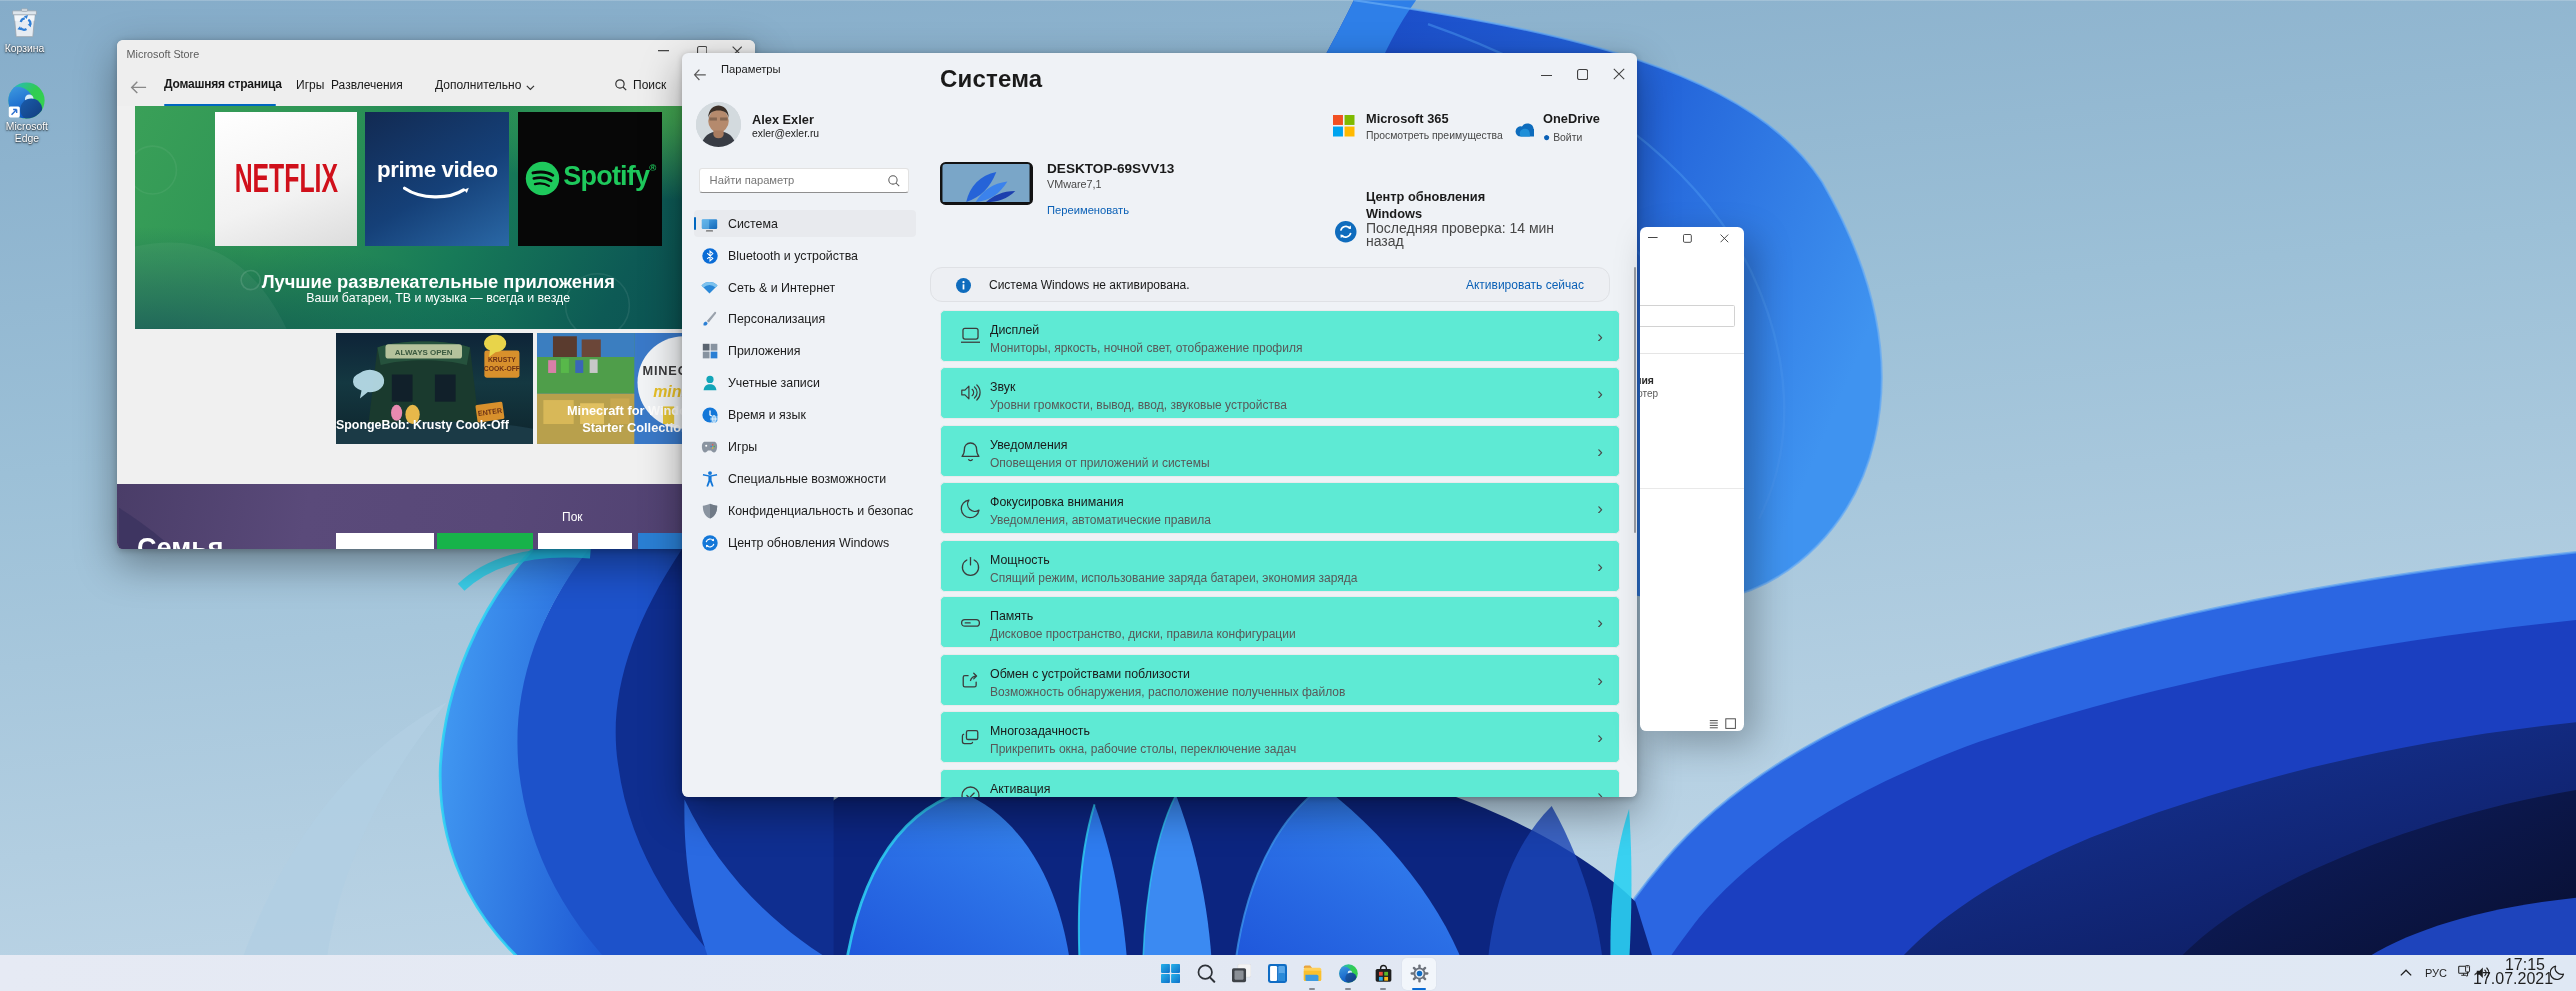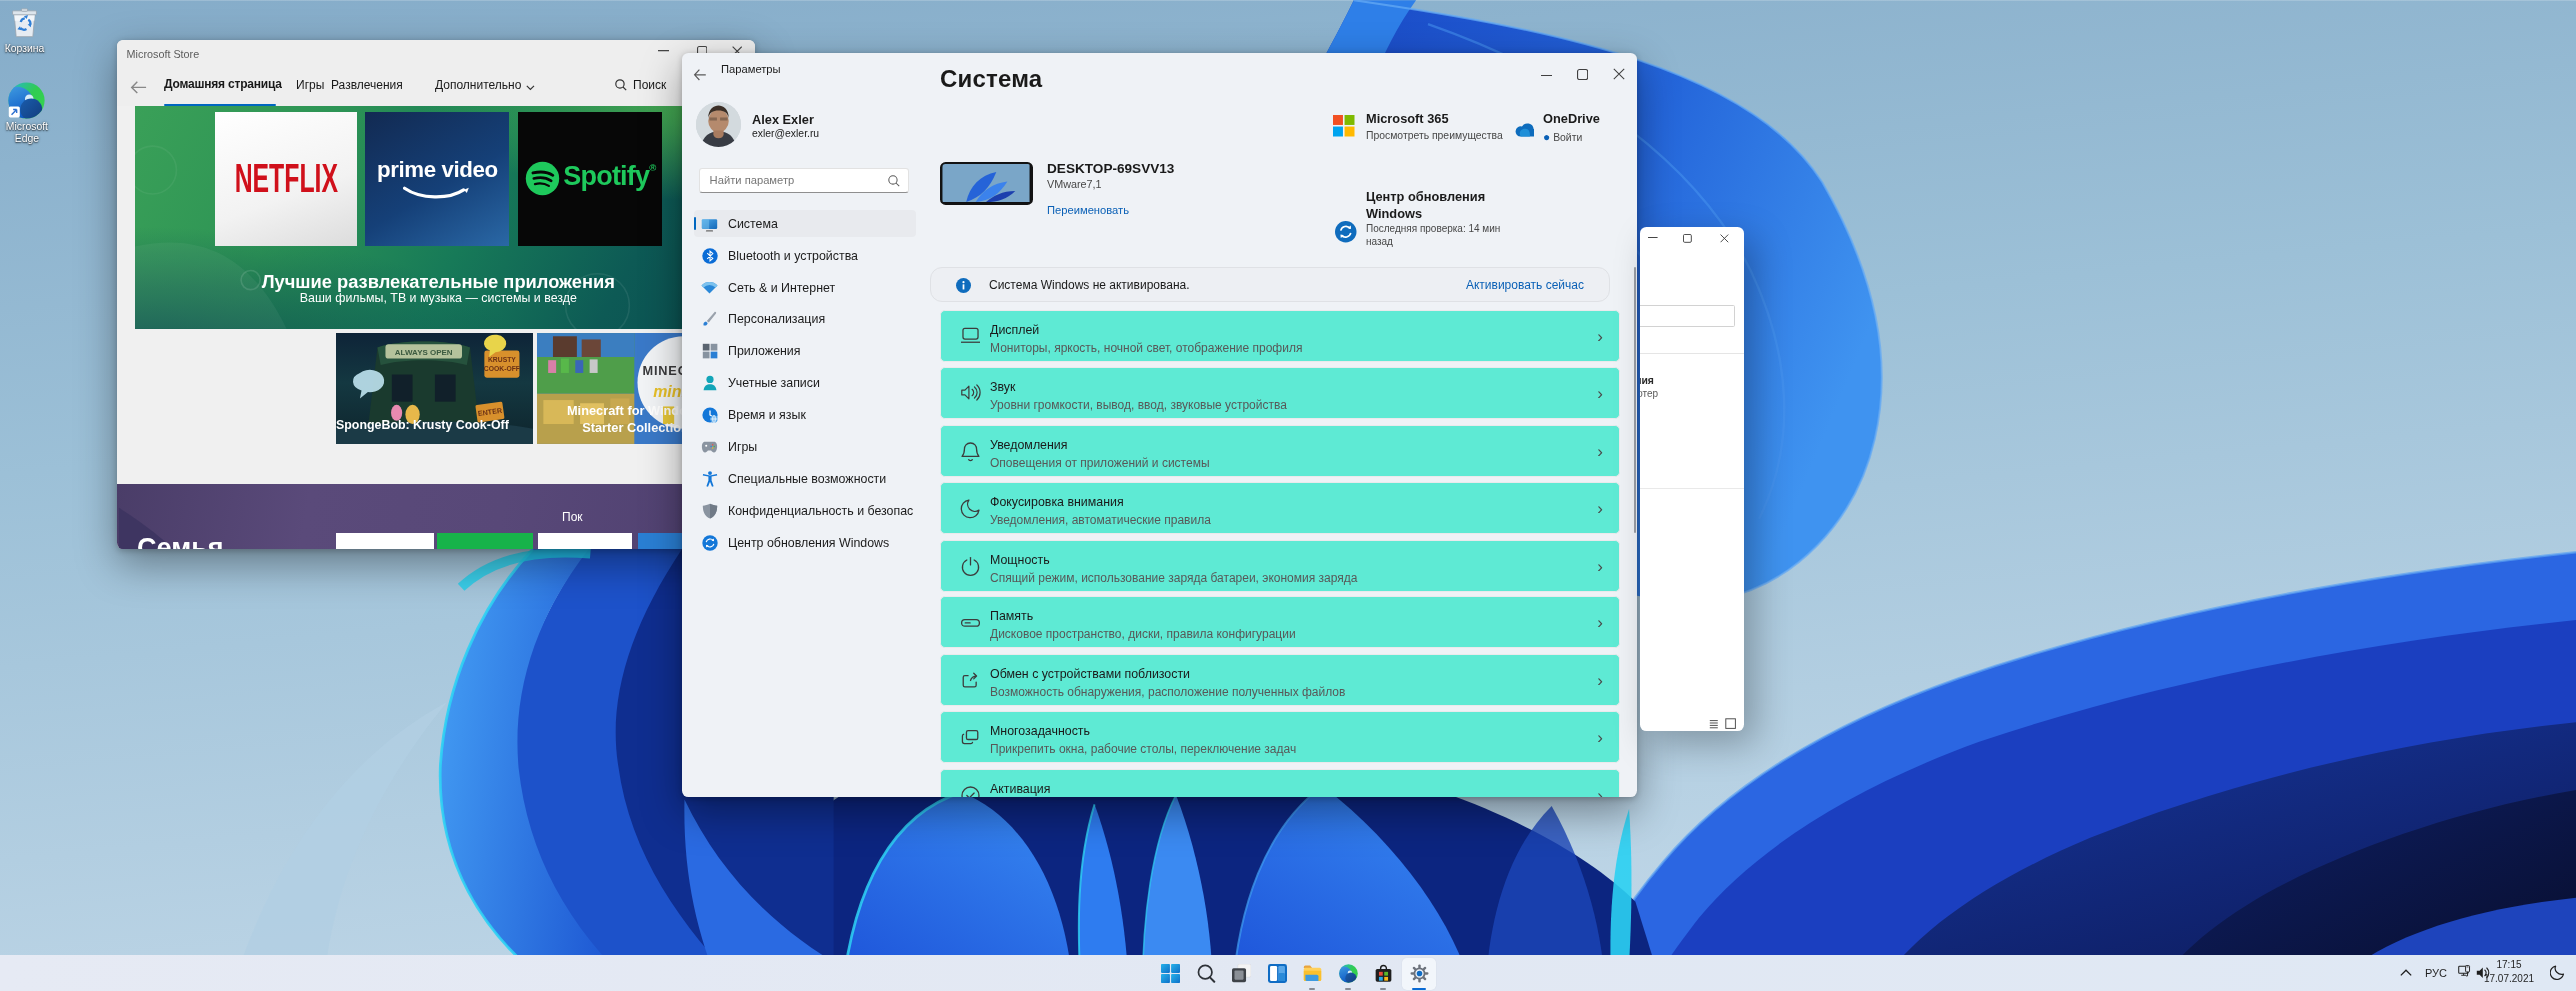--- a/index.html
+++ b/index.html
@@ -218,21 +218,21 @@
       <div class="abs" style="left:383px;top:5.6px;width:144px;height:134px;background:#070707;">
         <svg class="abs" style="left:7.2px;top:49px;" width="35" height="35" viewBox="0 0 44 44">
           <circle cx="22" cy="22" r="21" fill="#1ec95c"></circle>
           <path d="M10,15 C19,13 29,14 35,18" stroke="#070707" stroke-width="3.6" fill="none" stroke-linecap="round"></path>
           <path d="M11,22 C19,20 27,21 33,25" stroke="#070707" stroke-width="3.2" fill="none" stroke-linecap="round"></path>
           <path d="M12.5,29 C19,27.5 25,28.3 30,31.3" stroke="#070707" stroke-width="2.8" fill="none" stroke-linecap="round"></path>
         </svg>
         <div class="abs" style="left:45px;top:49px;font-size:27px;font-weight:bold;color:#1ec95c;letter-spacing:-0.8px;">Spotify<span style="font-size:9.6px;vertical-align:14.4px;">®</span></div>
       </div>
       <div class="abs" style="left:0;top:165px;width:606px;text-align:center;font-size:18.3px;font-weight:bold;color:#fff;">Лучшие развлекательные приложения</div>
-      <div class="abs" style="left:0;top:185px;width:606px;text-align:center;font-size:12.4px;color:#fff;">Ваши фильмы, ТВ и музыка — системы и везде</div>
+      <div class="abs" style="left:0;top:185px;width:606px;text-align:center;font-size:12.4px;color:#fff;">Ваши батареи, ТВ и музыка — всегда и везде</div>
     </div>
 
     <div class="abs" style="left:219px;top:293px;width:197px;height:111px;background:linear-gradient(180deg,#0e2438 0%,#143841 45%,#0e242c 100%);overflow:hidden;">
       <svg class="abs" style="left:0;top:0" width="197" height="111" viewBox="0 0 247 139">
         <path d="M40,120 L52,18 C80,8 140,8 168,18 L180,120 Z" fill="#1a3a2e"></path>
         <path d="M52,18 C80,8 140,8 168,18 L164,40 C135,32 85,32 56,40 Z" fill="#26523d"></path>
         <rect x="62" y="14" width="96" height="18" rx="4" fill="#b5c29c"></rect>
         <text x="110" y="27" font-size="10" fill="#3c5a40" text-anchor="middle" font-weight="bold">ALWAYS OPEN</text>
         <rect x="70" y="52" width="26" height="34" fill="#11202a"></rect>
         <rect x="124" y="52" width="26" height="34" fill="#11202a"></rect>
@@ -431,21 +431,21 @@
     <div class="abs" style="left:861px;top:77px;font-size:10.4px;color:#474747;"><span style="color:#0a60b6;font-size:12px;">●</span> Войти</div>
 
     <svg class="abs" style="left:653px;top:168px;" width="21.5" height="21.5" viewBox="0 0 27 27">
       <circle cx="13.5" cy="13.5" r="13.5" fill="#0f6cbd"></circle>
       <path d="M7.2,12 a6.6,6.6 0 0 1 11.8,-2.5" fill="none" stroke="#fff" stroke-width="2"></path>
       <path d="M19.8,5.5 l0.3,4.6 -4.4,-1.2 Z" fill="#fff"></path>
       <path d="M19.8,15 a6.6,6.6 0 0 1 -11.8,2.5" fill="none" stroke="#fff" stroke-width="2"></path>
       <path d="M7.2,21.5 l-0.3,-4.6 4.4,1.2 Z" fill="#fff"></path>
     </svg>
     <div class="abs" style="left:684px;top:135px;font-size:12.8px;font-weight:bold;color:#1a1a1a;line-height:17px;">Центр обновления<br>Windows</div>
-    <div class="abs" style="left:684px;top:169px;font-size:10px;color:#474747;line-height:13px;">Последняя проверка: 14 мин<br>назад</div>
+    <div class="abs" style="left:684px;top:169px;font-size:14px;color:#474747;line-height:13px;">Последняя проверка: 14 мин<br>назад</div>
 
     <div class="abs" style="left:248px;top:214px;width:680px;height:35px;background:#edeff3;border:0.8px solid #dfe1e5;border-radius:12px;">
       <svg class="abs" style="left:25px;top:9.6px;" width="15" height="15" viewBox="0 0 19 19">
           <circle cx="9.5" cy="9.5" r="9.5" fill="#0f6cbd"></circle>
           <rect x="8.4" y="8" width="2.2" height="6.5" fill="#fff"></rect>
           <circle cx="9.5" cy="5.3" r="1.4" fill="#fff"></circle>
         </svg>
       <div class="abs" style="left:58px;top:10.4px;font-size:12px;color:#1a1a1a;">Система Windows не активирована.</div>
       <div class="abs" style="right:25px;top:10.4px;font-size:12px;color:#0a60b6;">Активировать сейчас</div>
     </div>
@@ -651,19 +651,19 @@
         <rect x="0.8" y="1.5" width="12" height="9" rx="1" fill="none" stroke="#1f1f1f" stroke-width="1.3"></rect>
         <path d="M4,13 h6 M7,10.5 v2.5" stroke="#1f1f1f" stroke-width="1.2"></path>
         <rect x="9.5" y="0.8" width="5" height="8" rx="1" fill="#e3e9f4" stroke="#1f1f1f" stroke-width="1.2"></rect>
         <path d="M10.8,2.5 h2.4" stroke="#1f1f1f" stroke-width="0.9"></path>
         <path d="M12,8.8 v5 h-2" stroke="#1f1f1f" stroke-width="1.2" fill="none"></path>
       </svg>
     <svg class="abs" style="left:2476px;top:11.2px;" width="14.4" height="13.6" viewBox="0 0 18 17">
         <path d="M1,6 h3.5 l4,-4 v13 l-4,-4 H1 Z" fill="#1f1f1f"></path>
         <path d="M11,5 a4.5,4.5 0 0 1 0,7 M13.5,2.5 a8.5,8.5 0 0 1 0,12" fill="none" stroke="#1f1f1f" stroke-width="1.4" stroke-linecap="round"></path>
       </svg>
-    <div class="abs" style="left:2473px;top:3.2px;width:72px;text-align:center;font-size:10px;color:#1f1f1f;line-height:13.6px;">17:15<br>17.07.2021</div>
+    <div class="abs" style="left:2473px;top:3.2px;width:72px;text-align:right;font-size:16px;color:#1f1f1f;line-height:13.6px;">17:15<br>17.07.2021</div>
     <svg class="abs" style="left:2550px;top:9.6px;" width="14.4" height="15" viewBox="0 0 18 19">
         <path d="M7,1.5 a8.5,8.5 0 1 0 10,10 a8.5,7.5 0 0 1 -10,-10 Z" fill="none" stroke="#1f1f1f" stroke-width="1.5" stroke-linejoin="round"></path>
       </svg>
   </div>
 </div>
 
 
 </body></html>

